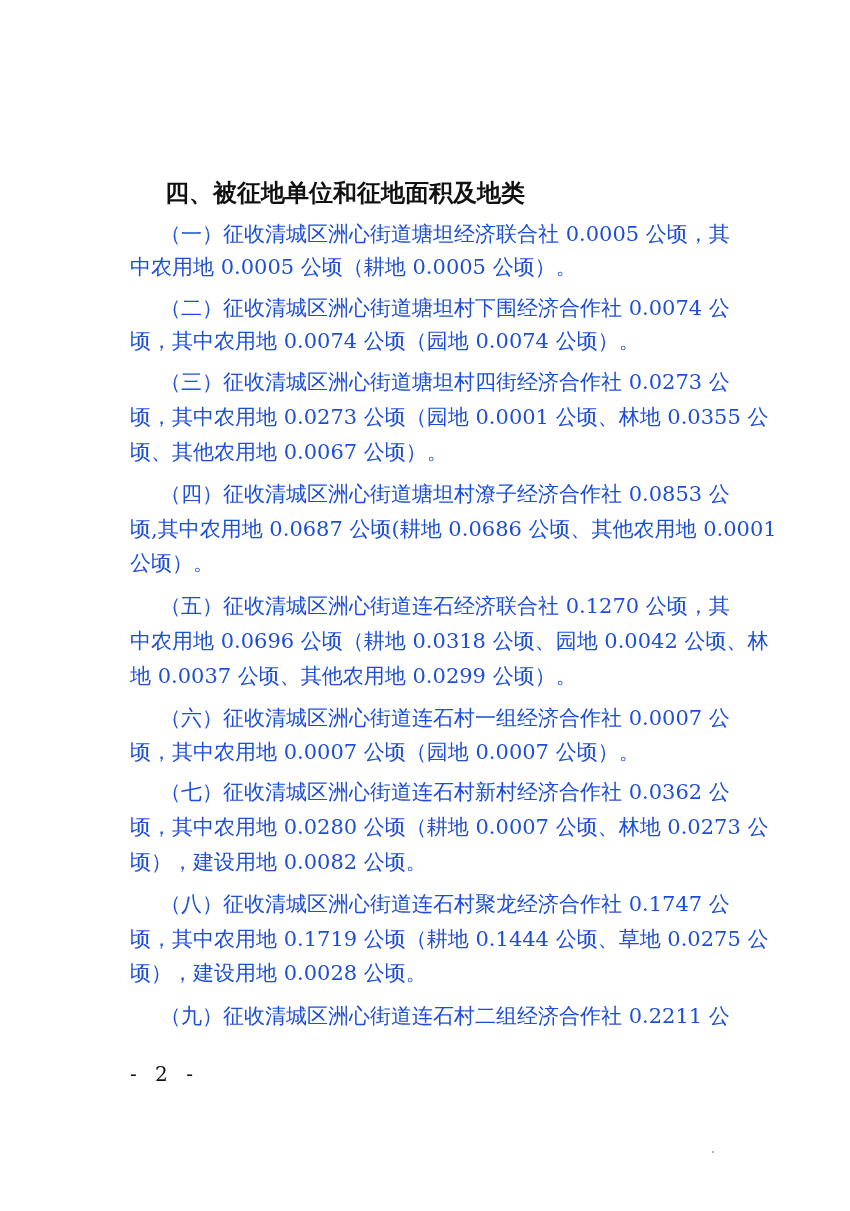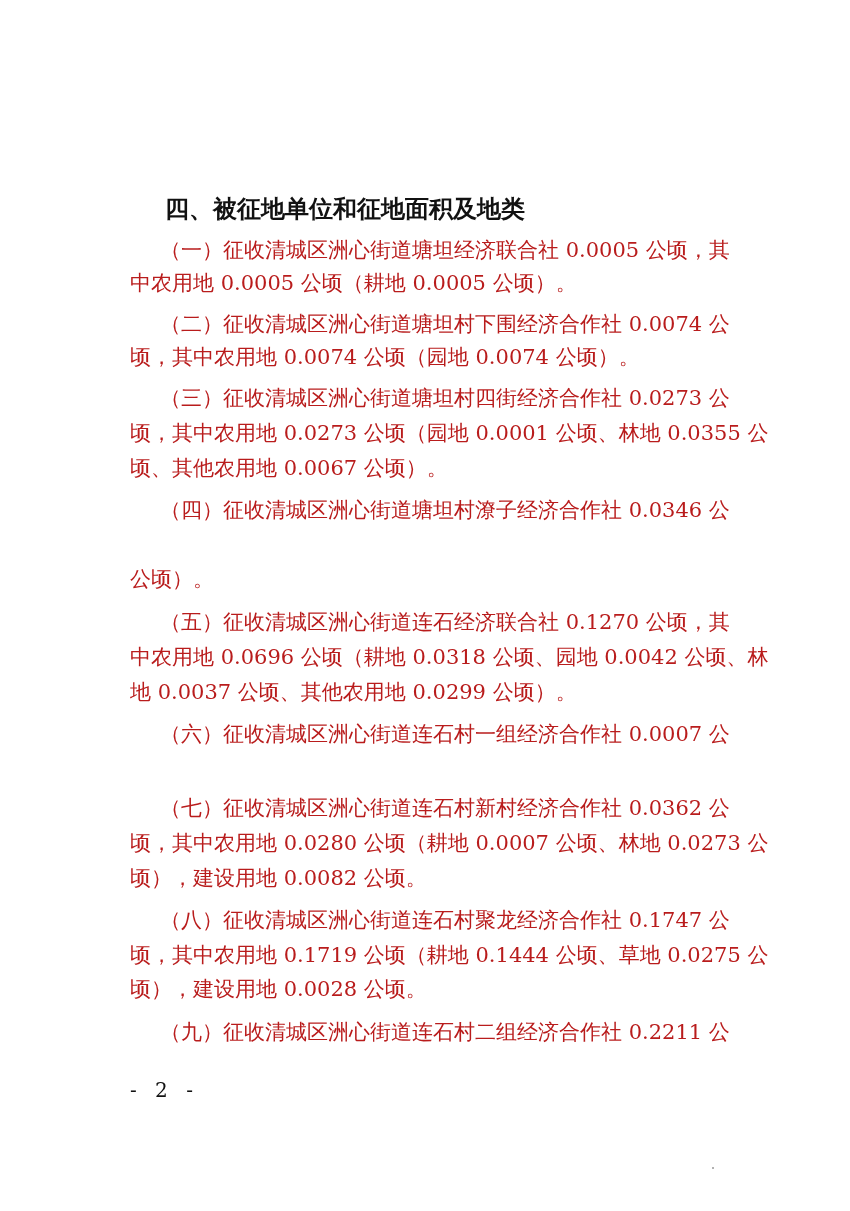--- a/index.html
+++ b/index.html
@@ -4,32 +4,32 @@
   <style>
     html, body { margin: 0; padding: 0; }
     body {
       width: 850px; height: 1211px;
       background: #ffffff;
       position: relative;
       overflow: hidden;
       font-family: "DejaVu Serif", "Liberation Serif", serif;
       color: #1a1a1a;
     }
-    .page { position: absolute; left: 0; top: 16px; width: 850px; height: 957px; }
+    .page { position: absolute; left: 0; top: 0; width: 850px; height: 957px; }
     .heading {
       position: absolute; left: 165px; top: 177px;
       font-family: "DejaVu Sans", "Liberation Sans", sans-serif;
       font-weight: bold; font-size: 24px; letter-spacing: 0px;
       white-space: nowrap; color: #111;
     }
     .line {
       position: absolute;
       font-size: 21px;
       white-space: nowrap;
-      color: #b91c1c;
+      color: #1d4ed8;
       line-height: 24px;
     }
     .line.indent { left: 160px; }
     .line.cont { left: 130px; text-align: center; }
     .page-number {
       position: absolute; left: 130px; top: 1062px;
       font-size: 20px; color: #111; letter-spacing: 6px;
     }
     .speck { position:absolute; left: 712px; top: 1151px; width:2px; height:2px; background:#999; border-radius:1px; }
   </style>
@@ -42,28 +42,30 @@
   <div class="line indent" style="top:222px">（一）征收清城区洲心街道塘坦经济联合社 0.0005 公顷，其</div>
   <div class="line cont" style="top:255px">中农用地 0.0005 公顷（耕地 0.0005 公顷）。</div>
 
   <div class="line indent" style="top:296px">（二）征收清城区洲心街道塘坦村下围经济合作社 0.0074 公</div>
   <div class="line cont" style="top:329px">顷，其中农用地 0.0074 公顷（园地 0.0074 公顷）。</div>
 
   <div class="line indent" style="top:370px">（三）征收清城区洲心街道塘坦村四街经济合作社 0.0273 公</div>
   <div class="line cont" style="top:405px">顷，其中农用地 0.0273 公顷（园地 0.0001 公顷、林地 0.0355 公</div>
   <div class="line cont" style="top:440px">顷、其他农用地 0.0067 公顷）。</div>
 
-  <div class="line indent" style="top:482px">（四）征收清城区洲心街道塘坦村潦子经济合作社 0.0346 公</div>
+  <div class="line indent" style="top:482px">（四）征收清城区洲心街道塘坦村潦子经济合作社 0.0853 公</div>
+  <div class="line cont" style="top:517px">顷,其中农用地 0.0687 公顷(耕地 0.0686 公顷、其他农用地 0.0001</div>
   <div class="line cont" style="top:551px">公顷）。</div>
 
   <div class="line indent" style="top:594px">（五）征收清城区洲心街道连石经济联合社 0.1270 公顷，其</div>
   <div class="line cont" style="top:629px">中农用地 0.0696 公顷（耕地 0.0318 公顷、园地 0.0042 公顷、林</div>
   <div class="line cont" style="top:664px">地 0.0037 公顷、其他农用地 0.0299 公顷）。</div>
 
   <div class="line indent" style="top:706px">（六）征收清城区洲心街道连石村一组经济合作社 0.0007 公</div>
+  <div class="line cont" style="top:740px">顷，其中农用地 0.0007 公顷（园地 0.0007 公顷）。</div>
 
   <div class="line indent" style="top:780px">（七）征收清城区洲心街道连石村新村经济合作社 0.0362 公</div>
   <div class="line cont" style="top:815px">顷，其中农用地 0.0280 公顷（耕地 0.0007 公顷、林地 0.0273 公</div>
   <div class="line cont" style="top:850px">顷），建设用地 0.0082 公顷。</div>
 
   <div class="line indent" style="top:892px">（八）征收清城区洲心街道连石村聚龙经济合作社 0.1747 公</div>
   <div class="line cont" style="top:927px">顷，其中农用地 0.1719 公顷（耕地 0.1444 公顷、草地 0.0275 公</div>
   <div class="line cont" style="top:961px">顷），建设用地 0.0028 公顷。</div>
 
   <div class="line indent" style="top:1004px">（九）征收清城区洲心街道连石村二组经济合作社 0.2211 公</div>

